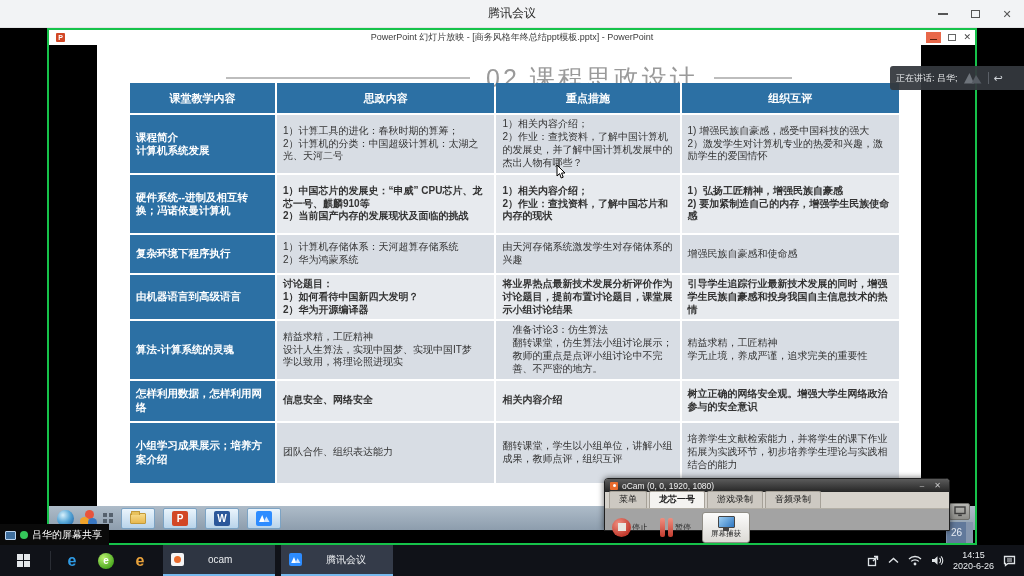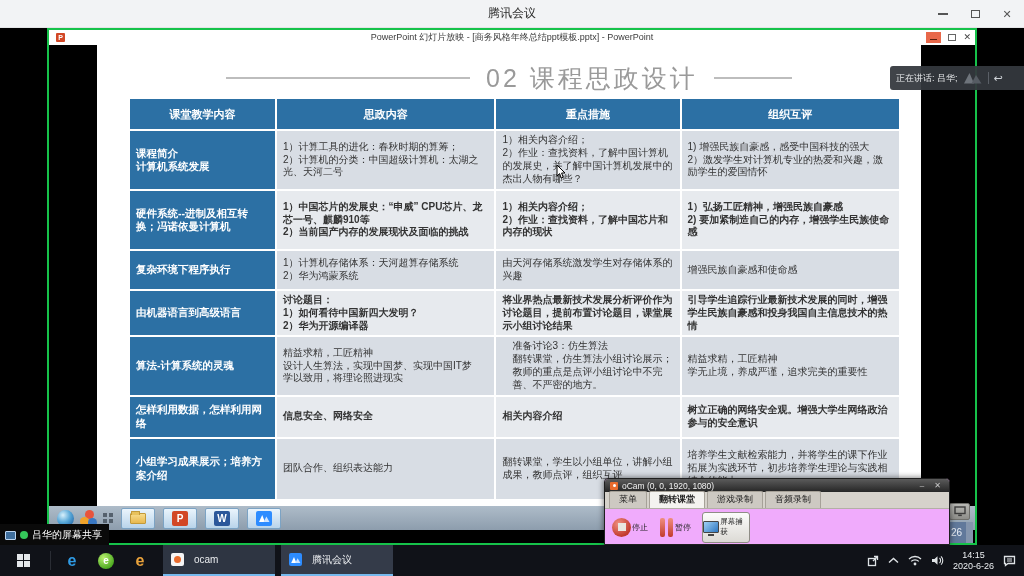--- a/index.html
+++ b/index.html
@@ -40,21 +40,21 @@
   .ppt-stage { position:relative; width:926px; height:461px; background:#000; }
   .slide { position:absolute; left:48px; top:0; width:824px; height:461px; background:#fff; }
 
   .slide-title-row { position:absolute; left:0; top:15px; width:824px; height:36px;
     display:flex; align-items:center; justify-content:center; gap:16px; }
   .t-line { height:2px; background:#bdbdbd; }
   .t-line.left { width:244px; } .t-line.right { width:78px; }
   .slide-title { font-size:25px; color:#9a9a9a; letter-spacing:3px; white-space:nowrap; }
 
   
-  .slide-table { position:absolute; left:31px; top:52px; width:773px;
+  .slide-table { position:absolute; left:31px; top:36px; width:773px;
     border-collapse:separate; border-spacing:2px; table-layout:fixed; }
   .slide-table th { background:#2c70a4; color:#fff; font-size:11px; font-weight:bold;
     height:30px; text-align:center; vertical-align:middle; }
   .slide-table td { font-size:10px; line-height:1.28; color:#333;
     padding:3px 6px; vertical-align:middle; white-space:pre-line; }
   .slide-table td.c1 { background:#2c70a4; color:#fff; font-weight:bold; font-size:10.5px; }
   tr.odd  td.body { background:#d8dde4; }
   tr.even td.body { background:#e7eaee;font-weight:bold; }
 
   .cursor-icon { position:absolute; left:459px; top:120px; }
@@ -106,23 +106,23 @@
   .spk-arrow { color:#cfd3d8; font-size:11px; line-height:11px; }
 
   
   .share-banner { position:absolute; left:0; top:496px; height:22px;
     background:#0a0a0a; display:flex; align-items:center; gap:4px; padding:0 7px 0 5px; }
   .mini-monitor { width:11px; height:9px; border:1.5px solid #bcd6f2; border-radius:1px; background:#3f6f9e; }
   .mini-person { width:8px; height:8px; border-radius:50%; background:#35c75a; }
   .share-banner-text { color:#fff; font-size:10px; white-space:nowrap; }
 
   
-  .ocam { position:absolute; left:604px; top:450px; width:346px; height:67px;
+  .ocam { position:absolute; left:604px; top:450px; width:346px; height:53px;
     border:1px solid #1f1f1f; border-radius:4px 4px 0 0;
-    box-shadow:0 0 6px rgba(0,0,0,.6); background:#f0abfc; }
+    box-shadow:0 0 6px rgba(0,0,0,.6); background:#a3a3a3; }
   .ocam-titlebar { height:13px; border-radius:3px 3px 0 0;
     background:linear-gradient(#5b5b5b,#262626);
     display:flex; align-items:center; gap:4px; padding:0 5px; }
   .ocam-icon { width:8px; height:8px; background:#e86b2d; border-radius:1px;
     display:flex; align-items:center; justify-content:center; }
   .ocam-icon i { width:3px; height:3px; border-radius:50%; background:#fff; }
   .ocam-title { font-size:8.5px; color:#f0f0f0; flex:1; white-space:nowrap; }
   .ocam-ctrl { color:#c9c9c9; font-size:8px; padding:0 3px; }
   .ocam-tabs { height:17px; background:#d6d2cb; border-bottom:1px solid #b3afa6;
     display:flex; align-items:flex-end; gap:2px; padding:14px 4px 0 4px; }
@@ -134,21 +134,21 @@
   .ocam-btn .lbl { font-size:8px; color:#222; }
   .stop-icon { width:19px; height:19px; border-radius:50%;
     background:radial-gradient(circle at 35% 30%, #f08f80, #c23b2e 70%);
     display:flex; align-items:center; justify-content:center; }
   .stop-icon i { width:8px; height:8px; background:#e9e6e0; }
   .pause-icon { width:15px; height:19px; display:flex; gap:3px; justify-content:center; }
   .pause-icon i { width:5px; height:19px; border-radius:2px;
     background:linear-gradient(#f08f80,#c23b2e); }
   .capture-btn { width:48px; height:31px; border:1px solid #8f8d86; border-radius:3px;
     background:linear-gradient(#fcfcfb,#dcdad5);
-    display:flex; flex-direction:row; align-items:center; justify-content:center; gap:1px; }
+    display:flex; flex-direction:column; align-items:center; justify-content:center; gap:1px; }
   .capture-btn .lbl { font-size:7.5px; color:#222; }
   .cap-monitor { width:17px; height:12px; border:1.5px solid #454545; border-radius:1px;
     background:linear-gradient(135deg,#9fd0f5,#2e77c0); position:relative; }
   .cap-monitor:after { content:""; position:absolute; left:4px; bottom:-4px; width:6px; height:2.5px; background:#454545; }
   .ocam-meter { display:flex; flex-direction:column; justify-content:center; }
   .ocam-timer { font-family:"DejaVu Sans Mono",monospace; font-weight:bold;
     font-size:19px; line-height:19px; color:#0d0d0d; letter-spacing:1px; }
   .ocam-size { font-size:10.5px; font-weight:bold; color:#111; }
 
   
@@ -157,21 +157,21 @@
   .tb-start { width:46px; display:flex; align-items:center; justify-content:center; }
   .win-flag { width:13px; height:13px; display:grid; grid-template-columns:6px 6px; grid-gap:1px; }
   .win-flag i { width:6px; height:6px; background:#e4e7ea; }
   .tb-sep { width:1px; background:#2a2d34; margin:6px 4px; }
   .tb-ico { width:34px; display:flex; align-items:center; justify-content:center; }
   .edge-e { color:#2f9ae3; font-size:16px; font-weight:bold; }
   .green-orb { width:16px; height:16px; border-radius:50%;
     background:radial-gradient(circle at 35% 30%, #b9ef6e, #4aa81f 75%);
     color:#fff; font-size:10px; font-weight:bold; display:flex; align-items:center; justify-content:center; }
   .gold-e { color:#e9a23b; font-size:16px; font-weight:bold; }
-  .tb-task { width:112px; margin-left:6px; display:flex; align-items:center; gap:10px; padding:0 8px;
+  .tb-task { width:112px; margin-left:6px; display:flex; align-items:center; gap:24px; padding:0 8px;
     background:#2e3542; border-bottom:2px solid #76b9ed; }
   .tb-task.task2 { background:#343b49; }
   .tb-task .tlabel { color:#e9ebee; font-size:10px; white-space:nowrap; }
   .ocam-task-icon { width:13px; height:13px; background:#f5f5f5; border-radius:2px;
     display:flex; align-items:center; justify-content:center; }
   .ocam-task-icon i { width:7px; height:7px; border-radius:50%; background:#e86b2d; }
   .meet-task-icon { width:13px; height:13px; background:#2d8cff; border-radius:2px;
     display:flex; align-items:center; justify-content:center; }
   .tb-spacer { flex:1; }
   .tray { display:flex; align-items:center; gap:9px; padding-right:8px; }
@@ -362,21 +362,21 @@
       <div class="ocam-titlebar">
         <span class="ocam-icon">
             <i></i>
           </span>
         <span class="ocam-title">oCam (0, 0, 1920, 1080)</span>
         <span class="ocam-ctrl">–</span>
         <span class="ocam-ctrl">✕</span>
       </div>
       <div class="ocam-tabs">
           <div class="ocam-tab">菜单</div>
-          <div class="ocam-tab active">翻转课堂</div>
+          <div class="ocam-tab active">龙芯一号</div>
           <div class="ocam-tab">游戏录制</div>
           <div class="ocam-tab">音频录制</div>
         </div>
       <div class="ocam-body">
         <div class="ocam-btn">
           <span class="stop-icon">
               <i></i>
             </span>
           <span class="lbl">停止</span>
         </div>

